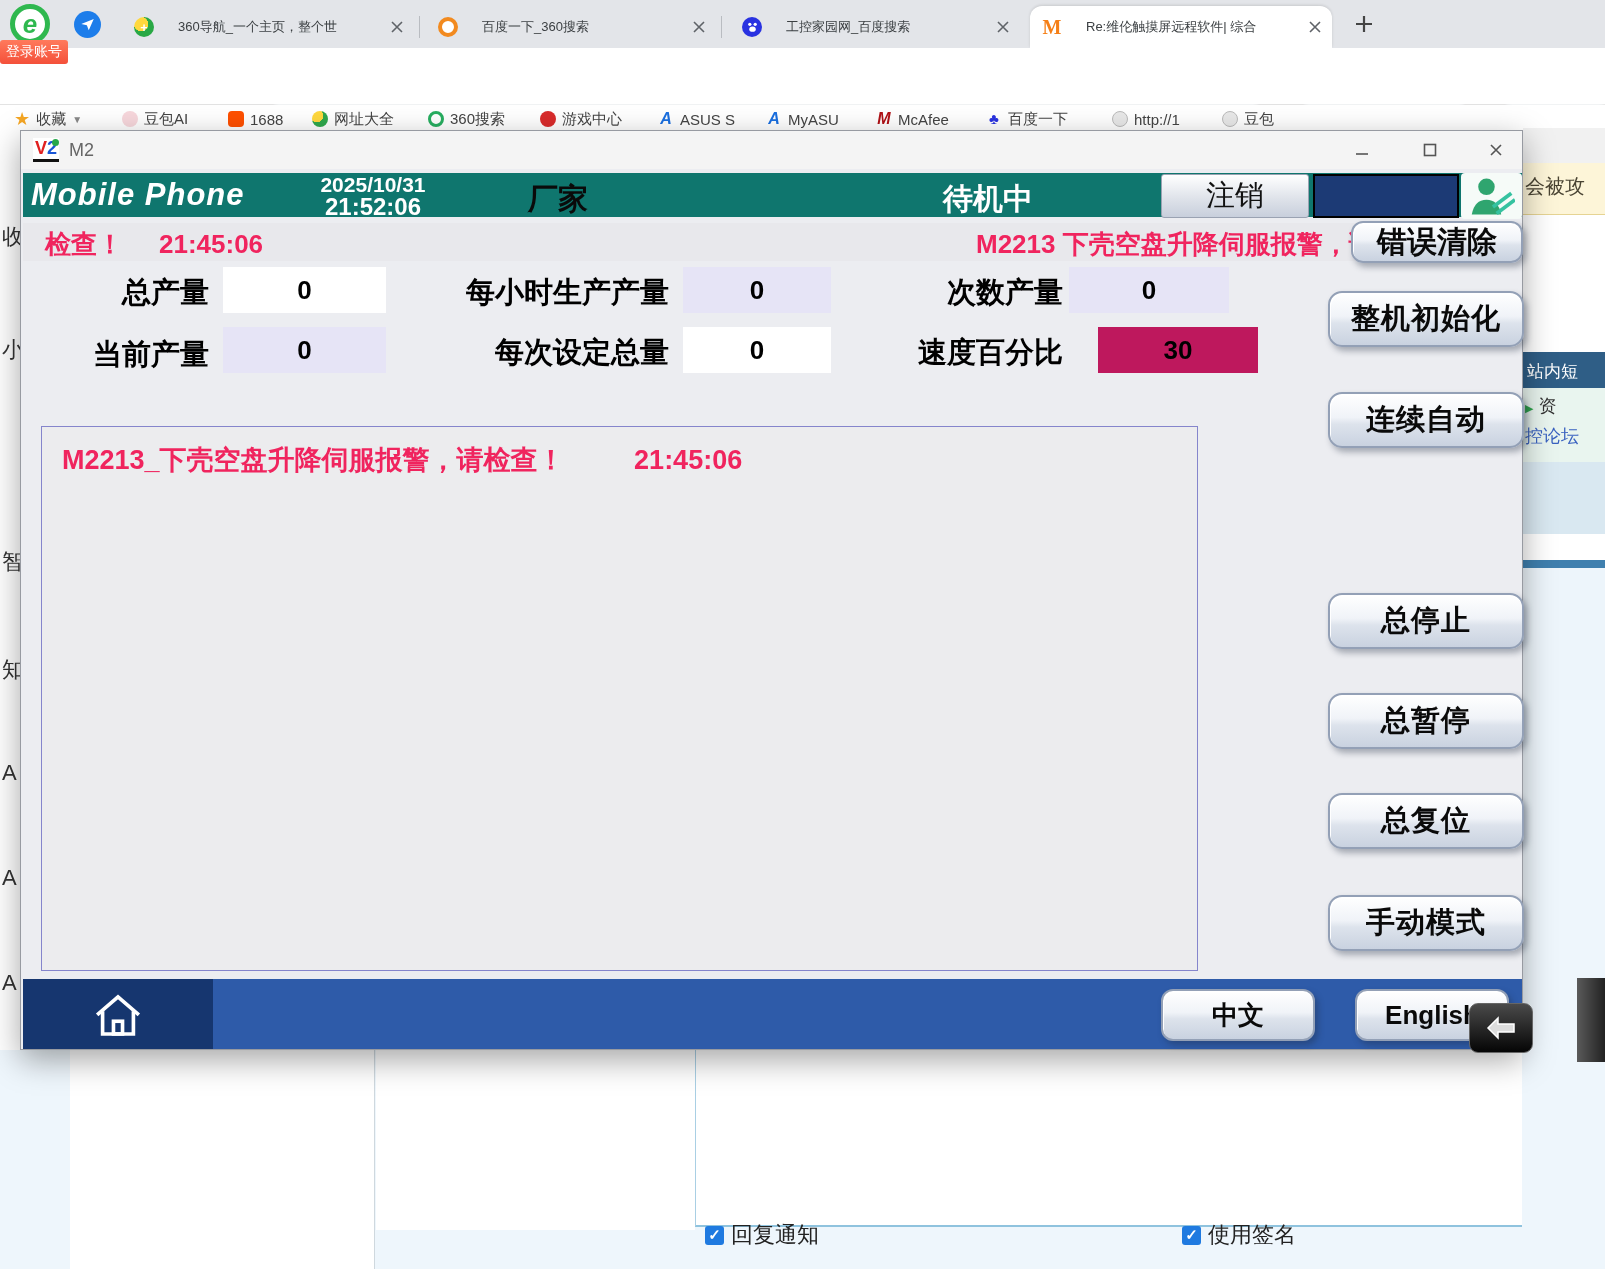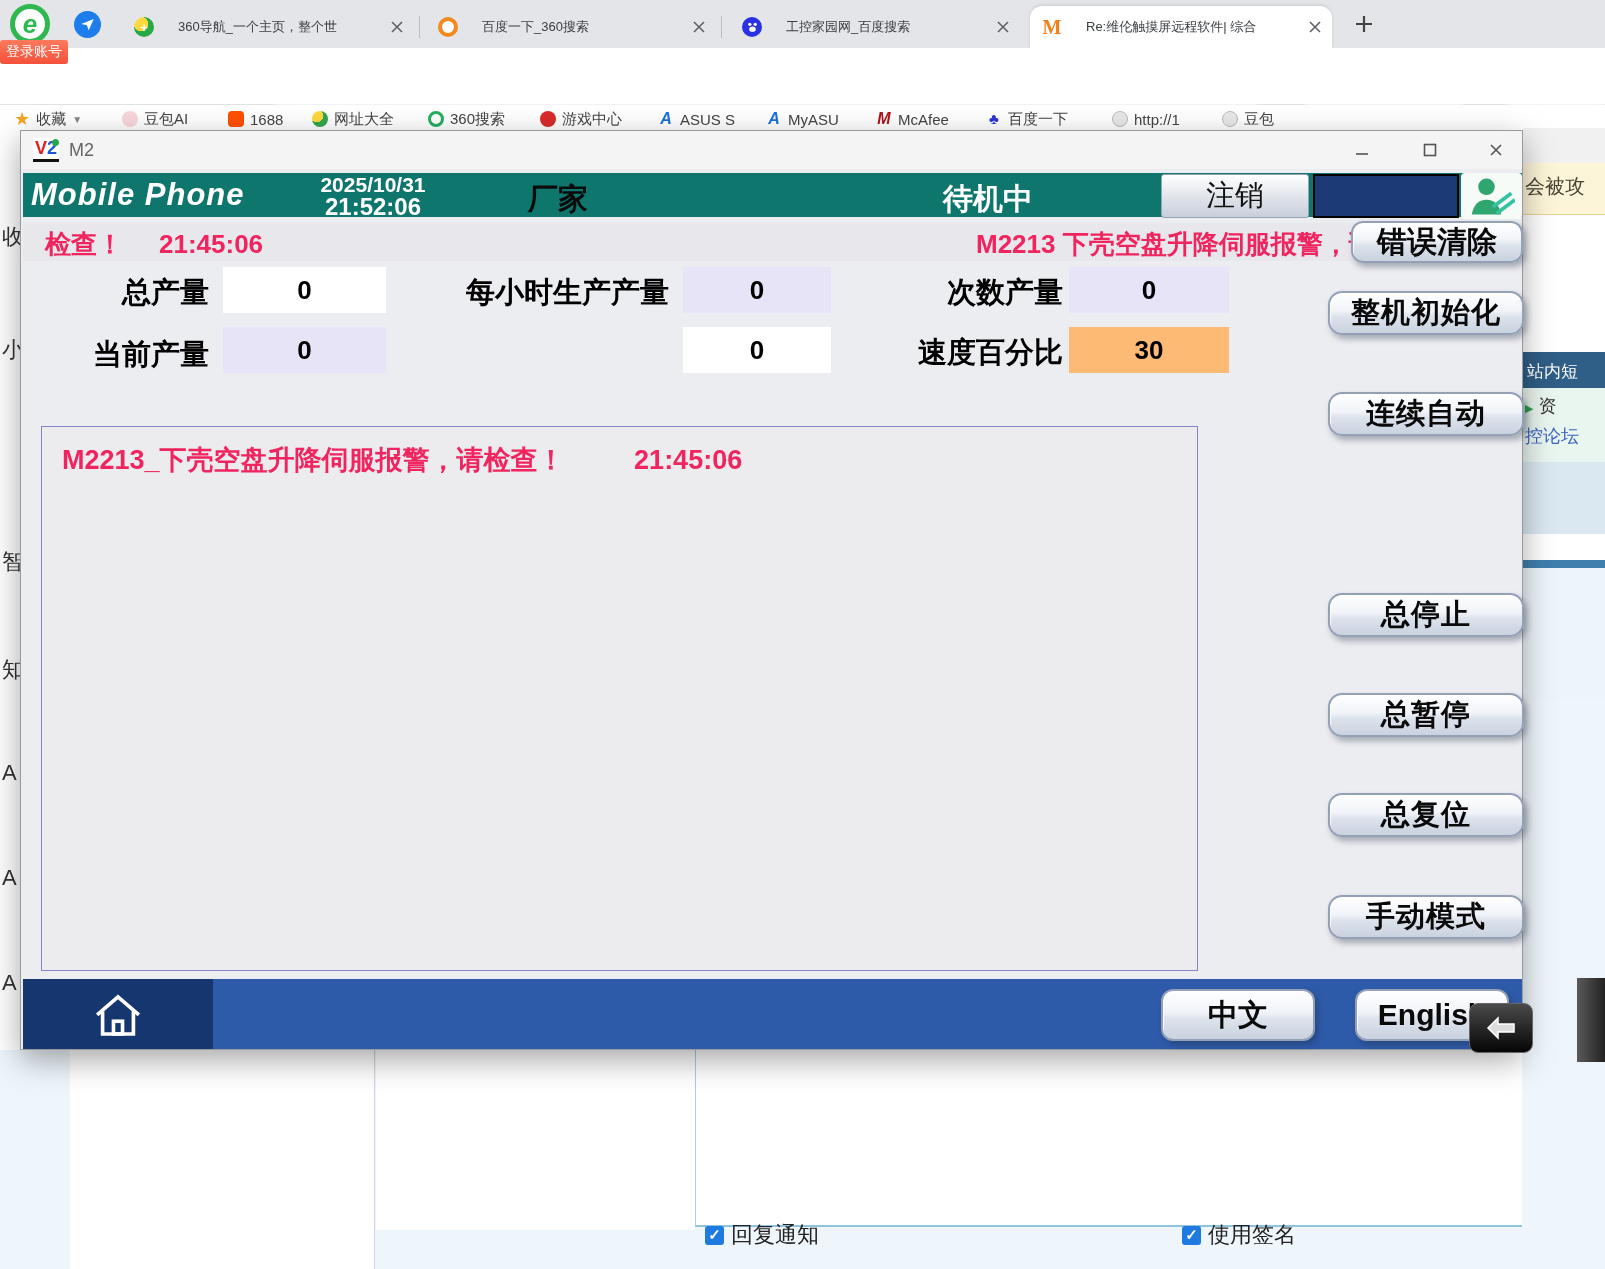--- a/index.html
+++ b/index.html
@@ -69,33 +69,33 @@
   .navybox{left:1290px;top:1px;width:146px;height:44px;background:#1c3a75;border:2px solid #000;}
   .avbox{left:1438px;top:0;width:61px;height:46px;background:#f6fbf8;border-radius:4px;display:flex;align-items:center;justify-content:center;}
 
   .alarmstrip{left:2px;top:92px;width:1499px;height:38px;background:#e8e8ec;}
   .ared{color:#f0245e;font-size:26px;font-weight:700;white-space:nowrap;}
   .clearbtn{left:1330px;top:90px;width:172px;height:42px;font-size:30px;}
 
   .bevel{background:linear-gradient(180deg,#ffffff 0%,#f0f3f8 45%,#dde3ec 58%,#c9d2e0 100%);
      border:2px solid #93a0b6;border-radius:12px;box-shadow:3px 4px 6px rgba(30,40,60,.35), inset 1px 2px 0 #fff;
      display:flex;align-items:center;justify-content:center;color:#0a0a0a;font-weight:700;}
-  .sidebtn{left:1307px;width:196px;height:44px;font-size:29px;letter-spacing:1px;border-radius:14px;}
+  .sidebtn{left:1307px;width:196px;height:56px;font-size:29px;letter-spacing:1px;border-radius:14px;}
 
   .slabel{font-size:29px;font-weight:700;color:#000;text-align:right;}
   .vbox{height:46px;display:flex;align-items:center;justify-content:center;font-size:26px;font-weight:700;color:#000;}
-  .v-white{background:#fff;} .v-lav{background:#e6e4f6;} .v-teal{background:#fdba74;}
+  .v-white{background:#fff;} .v-lav{background:#e6e4f6;} .v-teal{background:#be185d;margin-left:29px;}
 
   .alarmpanel{left:20px;top:295px;width:1157px;height:545px;background:#ececee;border:1px solid #8585cc;}
   .apline{position:absolute;left:20px;top:15px;font-size:27px;font-weight:700;color:#f0245e;white-space:nowrap;}
   .apline .t{margin-left:62px;}
 
   .bnav{left:2px;top:848px;width:1499px;height:70px;background:#2e5ba9;}
   .hometile{left:0;top:0;width:190px;height:70px;background:#16366f;display:flex;align-items:center;justify-content:center;}
-  .langbtn{top:858px;width:154px;height:52px;font-size:30px;border-radius:12px;}
+  .langbtn{top:858px;width:154px;height:52px;font-size:26px;border-radius:12px;}
   .backfab{left:1448px;top:872px;width:64px;height:50px;background:linear-gradient(180deg,#4a4a4a,#050505);
      border:1px solid #666;border-radius:9px;display:flex;align-items:center;justify-content:center;z-index:9;}
 
   .scrollthumb{left:1577px;top:978px;width:28px;height:84px;background:linear-gradient(90deg,#5a5a5a,#222);z-index:8;}
 </style>
 </head>
 <body>
 
 <div class="stage">
 
@@ -353,20 +353,21 @@
     <div class="abs alarmstrip">
       <span class="abs ared" style="left:22px;top:4px;"><span>检查！</span><span style="margin-left:36px;">21:45:06</span></span>
       <span class="abs ared" style="left:953px;top:4px;">M2213 下壳空盘升降伺服报警，请</span>
     </div>
     <div class="abs bevel clearbtn">错误清除</div>
 
     <span class="abs slabel" style="left:20px;top:142px;width:168px;">总产量</span>
     <span class="abs slabel" style="left:400px;top:142px;width:248px;">每小时生产产量</span>
     <span class="abs slabel" style="left:870px;top:142px;width:172px;">次数产量</span>
     <span class="abs slabel" style="left:20px;top:204px;width:168px;">当前产量</span>
+    <span class="abs slabel" style="left:400px;top:202px;width:248px;">每次设定总量</span>
     <span class="abs slabel" style="left:870px;top:202px;width:172px;">速度百分比</span>
 
     <div class="abs vbox v-white" style="left:202px;top:136px;width:163px;">0</div>
     <div class="abs vbox v-lav" style="left:662px;top:136px;width:148px;">0</div>
     <div class="abs vbox v-lav" style="left:1048px;top:136px;width:160px;">0</div>
     <div class="abs vbox v-lav" style="left:202px;top:196px;width:163px;">0</div>
     <div class="abs vbox v-white" style="left:662px;top:196px;width:148px;">0</div>
     <div class="abs vbox v-teal" style="left:1048px;top:196px;width:160px;">30</div>
 
     <div class="abs alarmpanel">

